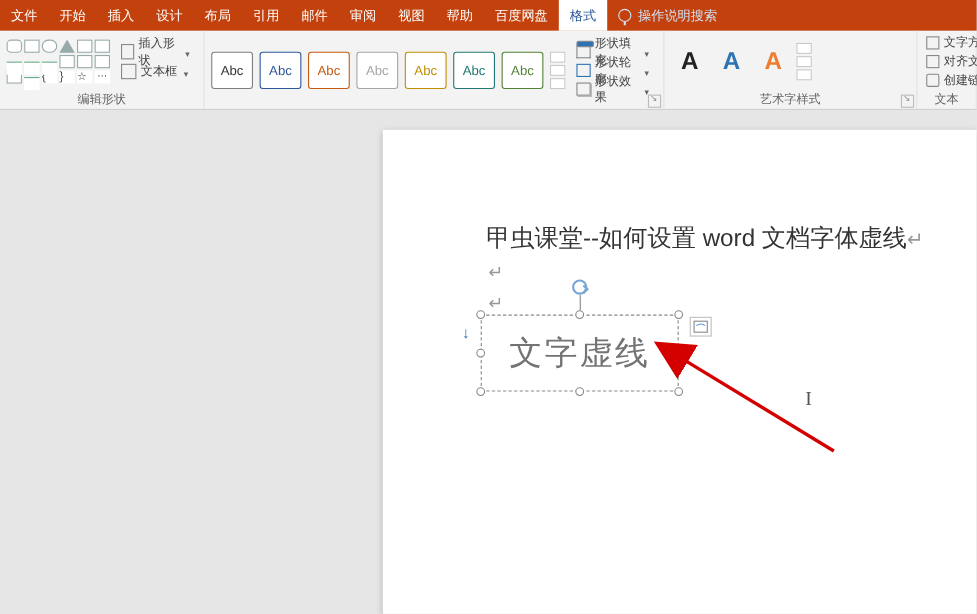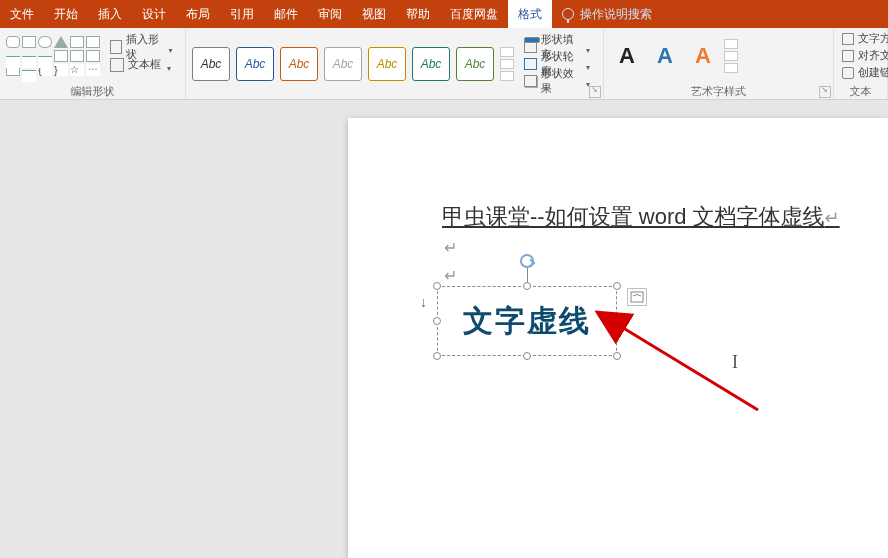--- a/index.html
+++ b/index.html
@@ -64,32 +64,32 @@
   .text-stack { display:flex; flex-direction:column; gap:1px; }
   .t-item { display:flex; align-items:center; gap:4px; height:16px; padding:0 4px; white-space:nowrap; }
   .ico-txtdir { width:12px; height:12px; border:1px solid #888; position:relative; }
   .ico-align { width:12px; height:12px; border:1px solid #888; }
   .ico-link { width:12px; height:12px; border:1px solid #888; border-radius:2px; }
 
   
   .doc-area { position: relative; width: 888px; height: calc(558px - 28px - 72px); background: #e6e6e6; }
   .page { position: absolute; left: 348px; top: 18px; width: 540px; height: 442px; background: #fff; box-shadow: 0 2px 6px rgba(0,0,0,0.25); }
 
-  .doc-title { position:absolute; top:84px; left:94px; font-size:22px; color:#333; white-space:nowrap;text-decoration:underline; }
+  .doc-title { position:absolute; top:84px; left:94px; font-size:22px; color:#333; white-space:nowrap; }
   .para-mark { font-family: "Segoe UI Symbol"; color:#999; font-size:18px; }
   .pm { position:absolute; color:#999; font-size:16px; }
   .pm1 { top:120px; left:96px; }
   .pm2 { top:148px; left:96px; }
   .down-arrow { position:absolute; top:176px; left:72px; color:#2e74b5; font-size:14px; }
 
   
   .textbox { position:absolute; top:158px; left:89px; width:180px; height:90px; }
   .tb-frame { position:absolute; inset:10px 0 10px 0; border:1px dashed #888; }
   .tb-content { position:absolute; inset:10px 0 10px 0; display:flex; align-items:center; justify-content:center; }
-  .tb-text-solid { font-size:30px; font-weight:700; letter-spacing:2px; color:#0c4a6e; }
+  .tb-text-solid { font-size:30px; font-weight:400; letter-spacing:2px; color:#737373; }
   .handle { width:8px; height:8px; border:1px solid #888; background:#fff; position:absolute; border-radius:50%; }
   .h-tl { top:6px; left:-4px; } .h-tm { top:6px; left:86px; } .h-tr { top:6px; right:-4px; }
   .h-ml { top:50%; left:-4px; transform:translateY(-50%);} .h-mr { top:50%; right:-4px; transform:translateY(-50%);}
   .h-bl { bottom:6px; left:-4px; } .h-bm { bottom:6px; left:86px; } .h-br { bottom:6px; right:-4px; }
   .rot-stem { position:absolute; width:1px; height:14px; background:#888; top:-8px; left:50%; }
   .rot-handle { position:absolute; width:14px; height:14px; border:2px solid #7aa6d6; border-radius:50%; top:-22px; left:50%; transform:translateX(-50%); background:#fff; }
   .rot-handle::after { content:""; position:absolute; width:4px; height:4px; border-top:2px solid #7aa6d6; border-right:2px solid #7aa6d6; top:4px; right:-2px; transform:rotate(45deg); }
   .layout-btn { position:absolute; top:12px; right:-30px; width:20px; height:18px; border:1px solid #bfbfbf; background:#fff; display:flex; align-items:center; justify-content:center; }
   .layout-btn svg { width:14px; height:12px; }
 
@@ -181,21 +181,21 @@
           <span>文本框</span>
           <span class="dd"></span>
         </div>
       </div>
     </div>
     <div class="group-label">编辑形状</div>
   </div>
 
   <div class="group" style="width:418px;">
     <div class="group-body">
-      <div style="display:flex; gap:6px; align-items:flex-start;font-style:italic;">
+      <div style="display:flex; gap:6px; align-items:flex-start;">
         <div class="style-box gray-outline">
             <span>Abc</span>
           </div>
         <div class="style-box blue-outline">
             <span>Abc</span>
           </div>
         <div class="style-box orange-outline">
             <span>Abc</span>
           </div>
         <div class="style-box" style="border-color:#a5a5a5;color:#a5a5a5;">

